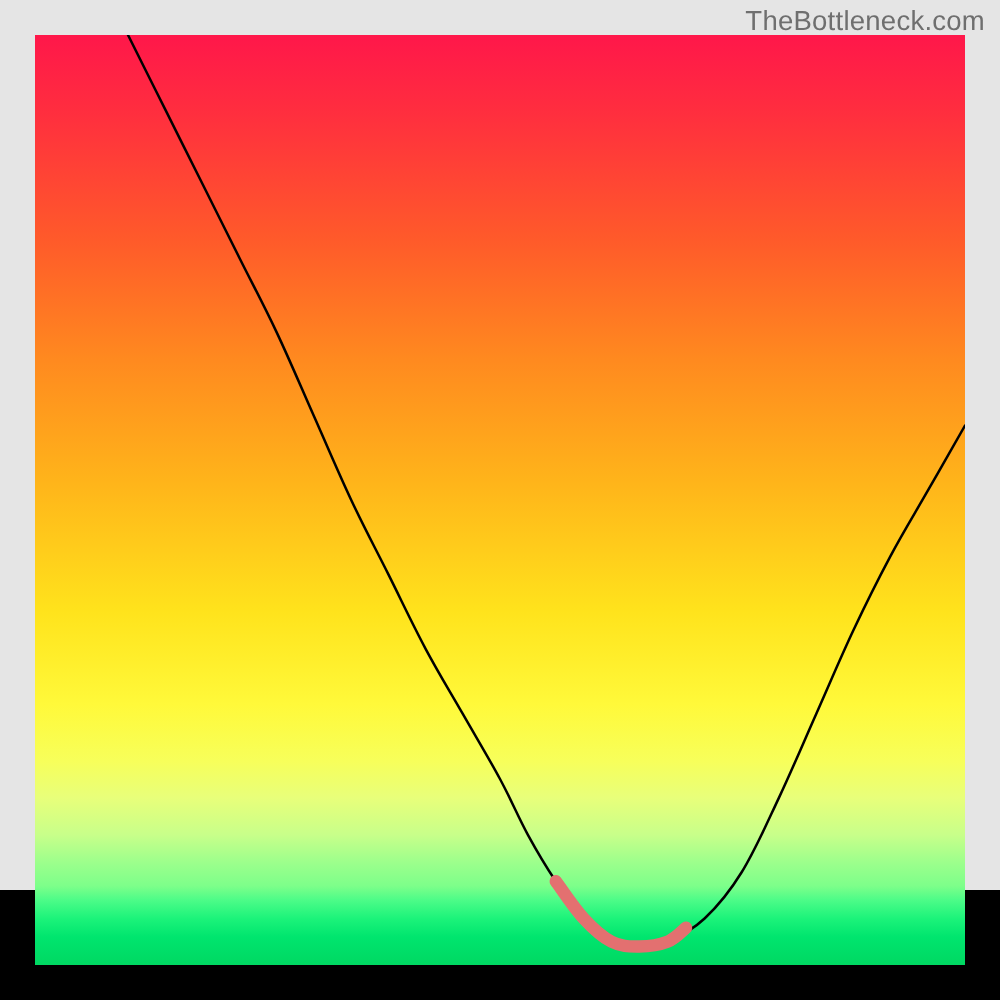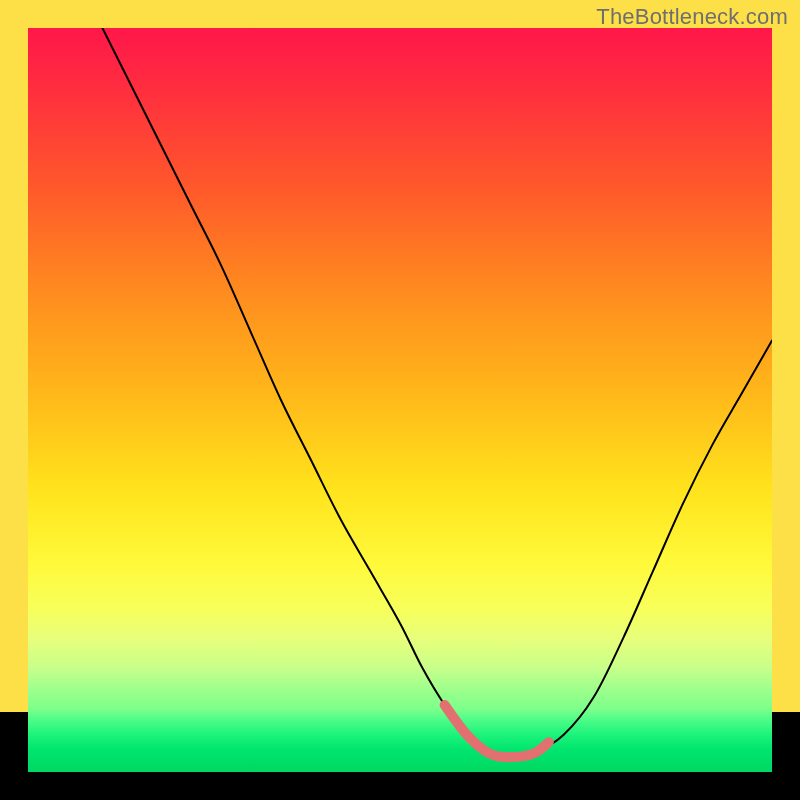--- a/index.html
+++ b/index.html
@@ -1,21 +1,21 @@
 <!DOCTYPE html>
 <html><head>
 <meta charset="utf-8">
 <style>
   * { margin: 0; padding: 0; box-sizing: border-box; }
   html, body { width: 800px; height: 800px; background: #000; overflow: hidden; }
   .stage {
     position: relative;
     width: 800px;
     height: 712px;
-    background: #fde047;
+    background: #e5e5e5;
   }
   .plot-area {
     position: absolute;
     left: 28px;
     top: 28px;
     width: 744px;
     height: 744px;
     background: linear-gradient(to bottom,
       #ff174a 0%,
       #ff2d3f 8%,

